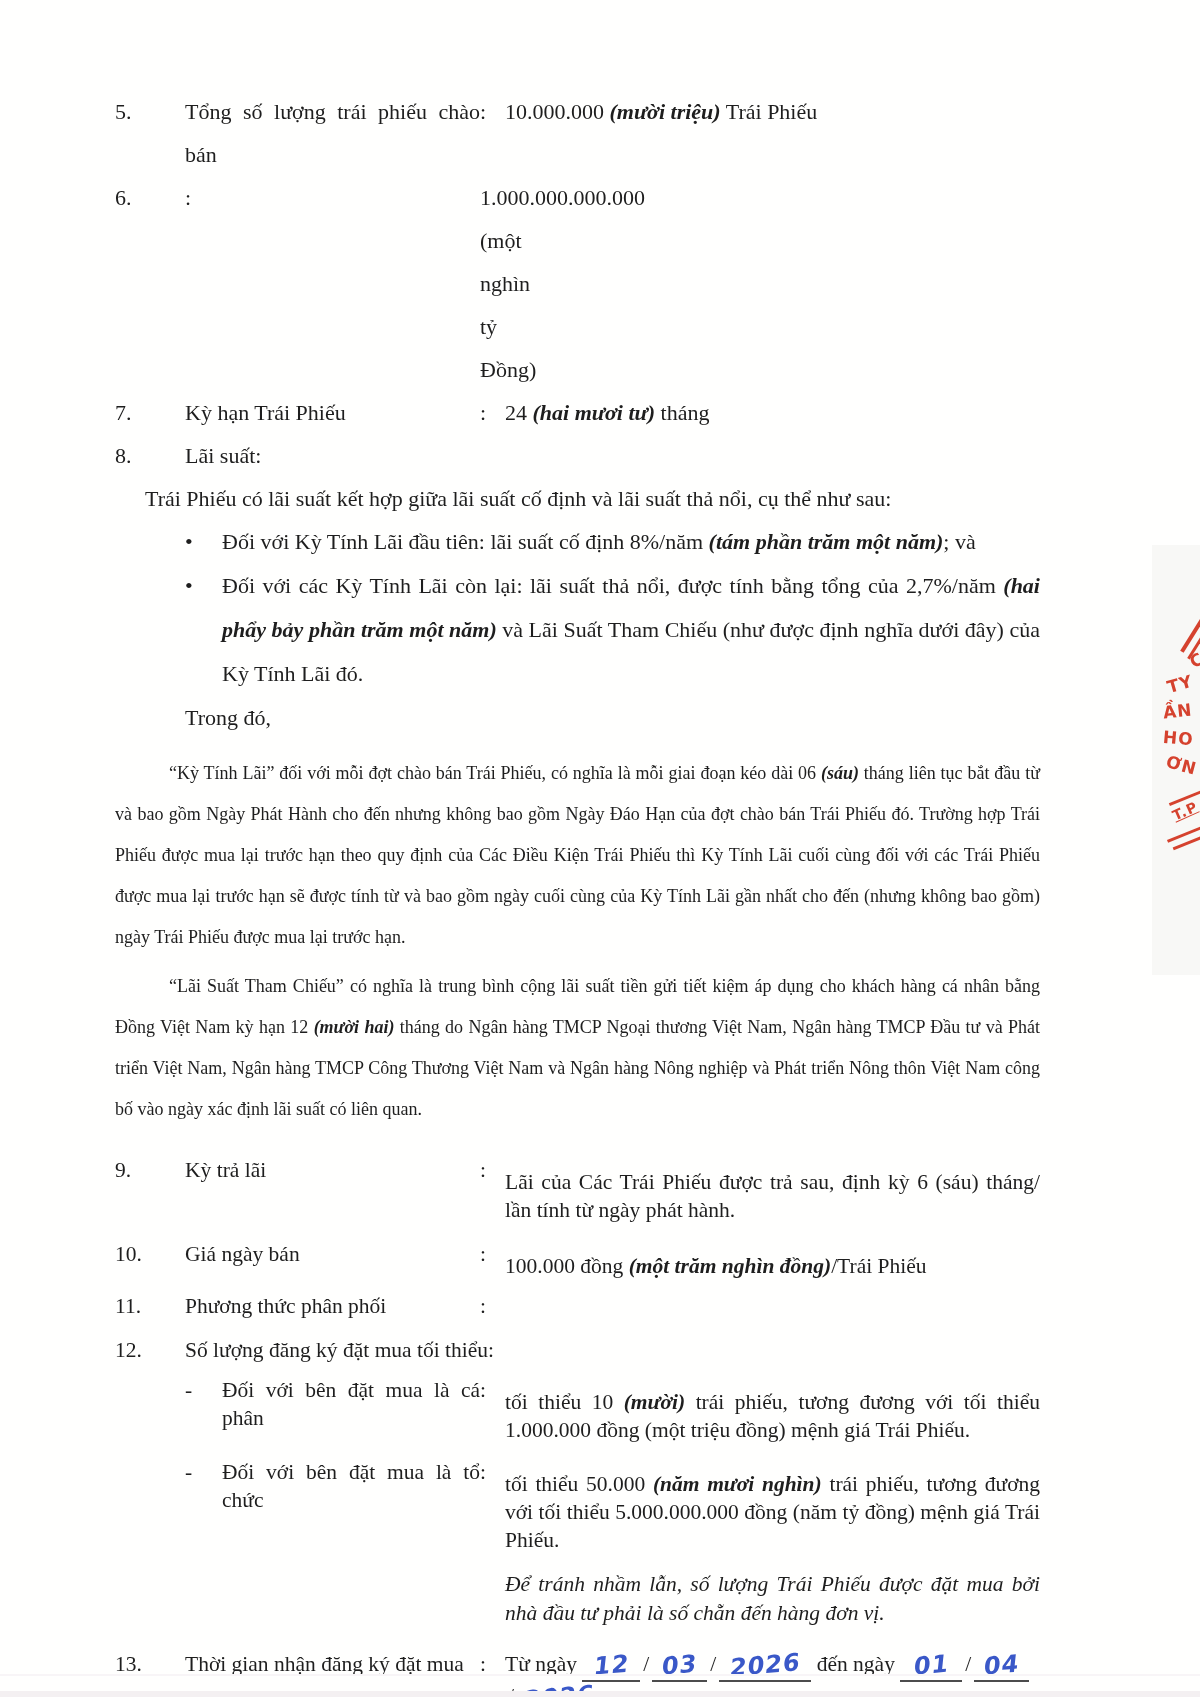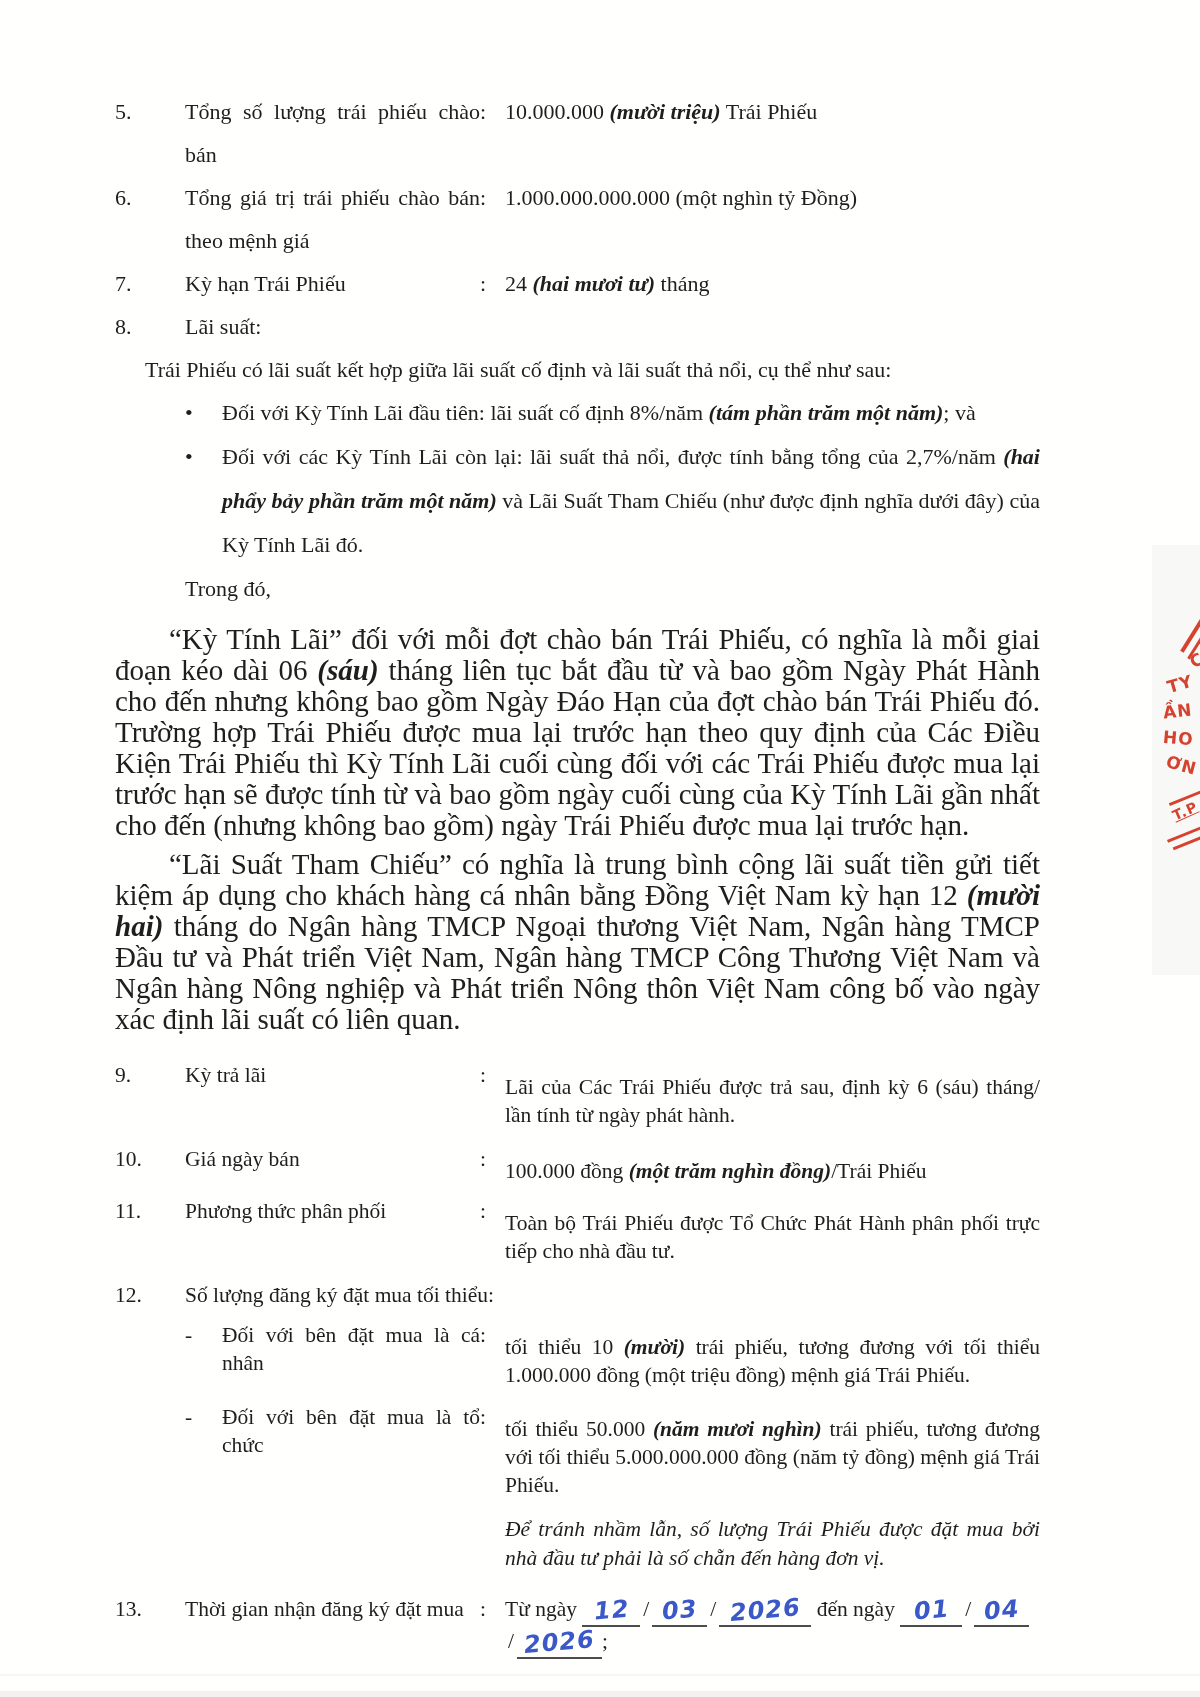--- a/index.html
+++ b/index.html
@@ -14,21 +14,21 @@
   
   .sec1{margin-top:90px;font-size:22px;}
   .row{display:grid;grid-template-columns:70px 295px 25px 1fr;}
   .sec1 .row{line-height:43px;}
   .lbl-just{text-align:justify;}
   .intro{margin:0 0 0 30px;line-height:43px;}
   .bullet{display:grid;grid-template-columns:37px 1fr;margin-left:70px;line-height:44px;}
   .bullet .txt{text-align:justify;}
   .trong{margin-left:70px;line-height:43px;}
   
-  .def{font-size:29px;line-height:31px;text-align:justify;text-indent:54px;margin:14px 0 0 0;}
+  .def{font-size:18px;line-height:41px;text-align:justify;text-indent:54px;margin:14px 0 0 0;}
   .def2{margin-top:8px;}
   
   .sec2{font-size:21.5px;}
   .sec2 .row{line-height:28px;}
   .sec2 .val{text-align:justify;margin-top:12px;}
   .mt26{margin-top:26px;} .mt14{margin-top:14px;} .mt12{margin-top:12px;}
   .mt16{margin-top:16px;} .mt22{margin-top:22px;}
   .subrow{display:grid;grid-template-columns:37px 258px 25px 1fr;margin-left:70px;line-height:28px;}
   .note{margin:16px 0 0 390px;font-style:italic;line-height:29px;text-align:justify;width:535px;}
   .row13{line-height:34px;}
@@ -61,21 +61,20 @@
 
       <div class="row">
         <div>5.</div>
         <div class="lbl-just">Tổng số lượng trái phiếu chào bán</div>
         <div>:</div>
         <div class="val"><span>10.000.000 </span><span class="it">(mười triệu)</span><span> Trái Phiếu</span></div>
       </div>
 
       <div class="row">
         <div>6.</div>
-        <div class="lbl-just">Tổng giá trị trái phiếu chào bán theo mệnh giá</div>
         <div>:</div>
         <div class="val">1.000.000.000.000 (một nghìn tỷ Đồng)</div>
       </div>
 
       <div class="row">
         <div>7.</div>
         <div>Kỳ hạn Trái Phiếu</div>
         <div>:</div>
         <div class="val"><span>24 </span><span class="it">(hai mươi tư)</span><span> tháng</span></div>
       </div>
@@ -119,31 +118,30 @@
         <div>10.</div>
         <div>Giá ngày bán</div>
         <div>:</div>
         <div class="val"><span>100.000 đồng </span><span class="it">(một trăm nghìn đồng)</span><span>/Trái Phiếu</span></div>
       </div>
 
       <div class="row mt12">
         <div>11.</div>
         <div>Phương thức phân phối</div>
         <div>:</div>
-        <div class="val">Toàn bộ Trái Phiếu được Tổ Chức Phát Hành phân phối trực tiếp cho nhà đầu tư.</div>
       </div>
 
       <div class="row mt16">
         <div>12.</div>
         <div style="grid-column:2 / span 3">Số lượng đăng ký đặt mua tối thiểu:</div>
       </div>
 
       <div class="subrow mt12">
         <div>-</div>
-        <div class="lbl-just">Đối với bên đặt mua là cá nhân</div>
+        <div class="lbl-just">Đối với bên đặt mua là cá phân</div>
         <div>:</div>
         <div class="val"><span>tối thiểu 10 </span><span class="it">(mười)</span><span> trái phiếu, tương đương với tối thiểu 1.000.000 đồng (một triệu đồng) mệnh giá Trái Phiếu.</span></div>
       </div>
 
       <div class="subrow mt14">
         <div>-</div>
         <div class="lbl-just">Đối với bên đặt mua là tổ chức</div>
         <div>:</div>
         <div class="val"><span>tối thiểu 50.000 </span><span class="it">(năm mươi nghìn)</span><span> trái phiếu, tương đương với tối thiểu 5.000.000.000 đồng (năm tỷ đồng) mệnh giá Trái Phiếu.</span></div>
       </div>

